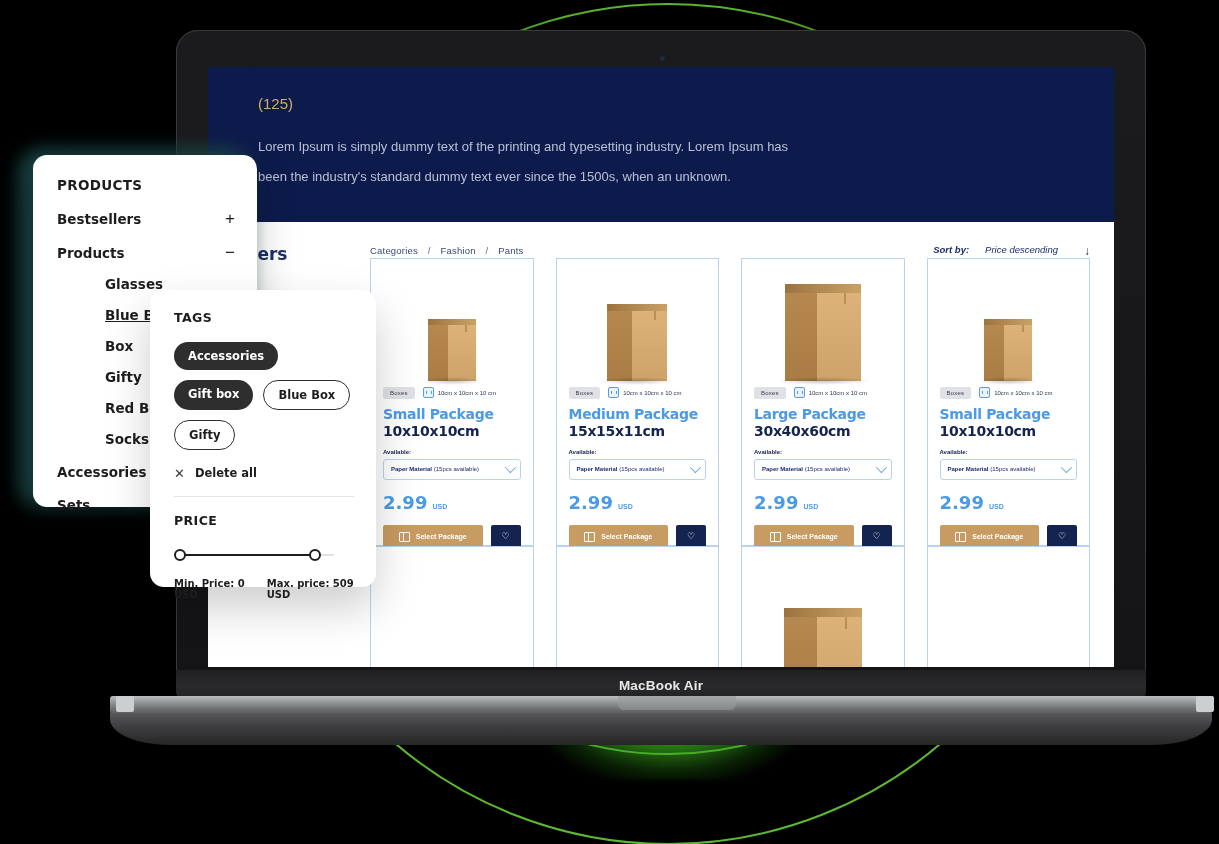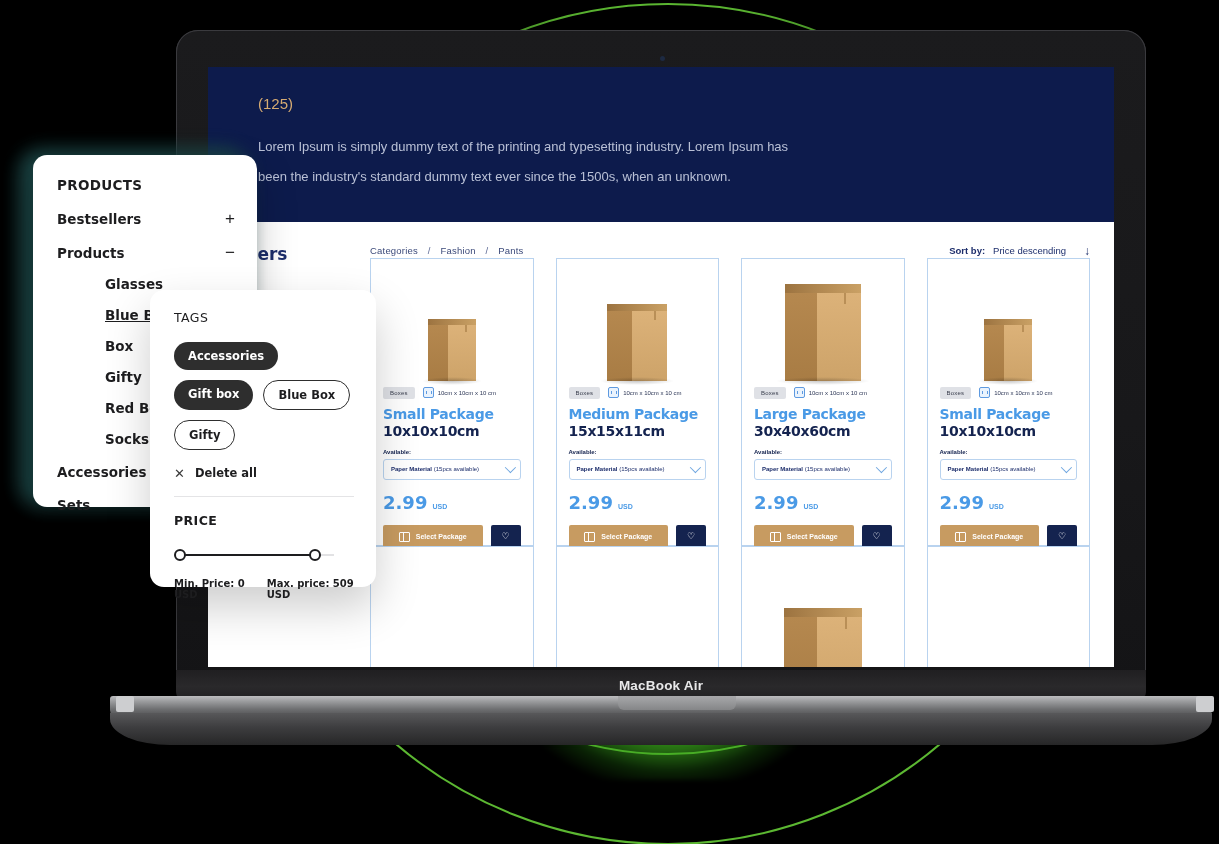--- a/index.html
+++ b/index.html
@@ -84,21 +84,21 @@
   .price-lbl{color:#1c2d6b;font-size:8.5px;font-weight:bold;letter-spacing:.4px;margin-top:16px;}
   .mini-slider{position:relative;height:12px;margin-top:14px;width:110px;}
   .mini-track{position:absolute;top:5px;left:0;width:110px;height:2px;background:#dfe3ee;}
   .mini-fill{position:absolute;top:5px;left:4px;width:86px;height:2px;background:#1c2d6b;}
   .mini-knob{position:absolute;top:1px;width:9px;height:9px;border-radius:50%;background:#fff;border:2px solid #1c2d6b;box-sizing:border-box;}
 
   .main-col{flex:1;padding:22px 24px 0 14px;box-sizing:border-box;}
   .topbar{display:flex;justify-content:space-between;align-items:center;}
   .crumbs{font-size:9.5px;color:#3c4a7a;letter-spacing:.2px;}
   .crumbs .sep{margin:0 7px;color:#5b6894;}
-  .sortwrap{display:flex;align-items:center;gap:8px;font-size:9.5px;color:#1c2d6b;}
+  .sortwrap{display:flex;gap:16px;font-size:9.5px;color:#1c2d6b;font-style:italic;}
   .sortwrap .lbl{font-weight:bold;}
   .sort-arrow{font-size:12px;color:#1c2d6b;margin-left:10px;}
 
   .grid{display:grid;grid-template-columns:repeat(4,1fr);gap:22px;margin-top:0;}
   .card{border:1px solid #b9d3ef;background:#fff;padding:12px 12px 12px 12px;box-sizing:border-box;height:288px;}
   .card.r2{height:180px;}
   .boxwrap{height:110px;display:flex;align-items:flex-end;justify-content:center;position:relative;}
   .box{position:relative;}
   .box .front{background:linear-gradient(180deg,#dcb279,#cda369);}
   .box .side{background:linear-gradient(180deg,#b5884f,#a87c44);position:absolute;left:0;top:0;}
@@ -155,21 +155,21 @@
   .pc-sign{font-size:17px;color:#1d1d1f;line-height:1;}
   .pc-sub{font-size:13.5px;font-weight:bold;color:#1d1d1f;margin:15px 0 0 48px;font-family:"DejaVu Sans",sans-serif;}
   .pc-sub.active{text-decoration:underline;}
 
   
   .tags-card{
     position:absolute;left:150px;top:290px;width:226px;height:297px;
     background:#fff;border-radius:14px;padding:20px 22px 0 24px;box-sizing:border-box;
     box-shadow:0 20px 45px rgba(0,0,0,.20);
   }
-  .tc-title{font-size:12.5px;font-weight:normal;color:#1d1d1f;letter-spacing:.4px;font-family:"DejaVu Sans",sans-serif;}
+  .tc-title{font-size:12.5px;font-weight:bold;color:#1d1d1f;letter-spacing:.4px;font-family:"DejaVu Sans",sans-serif;}
   .chips{display:flex;flex-wrap:wrap;gap:10px;margin-top:17px;}
   .chip{
     border-radius:20px;padding:7px 14px;font-size:11.5px;font-weight:bold;
     font-family:"DejaVu Sans",sans-serif;cursor:pointer;white-space:nowrap;
   }
   .chip.on{background:#2e2e2e;color:#fff;}
   .chip.off{background:#fff;color:#1d1d1f;border:1.5px solid #2e2e2e;}
   .delrow{display:flex;align-items:center;gap:10px;margin-top:16px;cursor:pointer;}
   .xicon{font-size:13px;color:#3a3a3a;line-height:1;}
   .deltxt{font-size:11.5px;font-weight:bold;color:#1d1d1f;font-family:"DejaVu Sans",sans-serif;}

